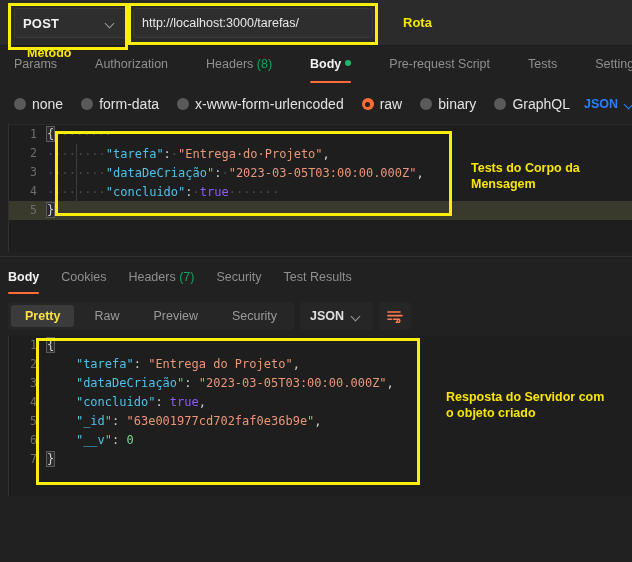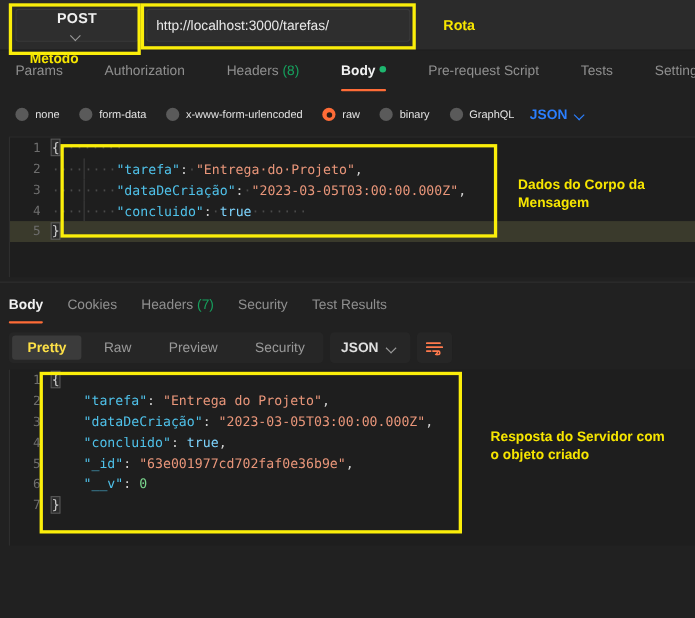--- a/index.html
+++ b/index.html
@@ -15,21 +15,21 @@
   .app { position: relative; width: 632px; height: 562px; background: #212121; }
 
   
   .urlbar {
     position: absolute; left: 0; top: 0; width: 632px; height: 46px;
     background: #2b2b2b; border-bottom: 1px solid #1c1c1c;
   }
   .method-select {
     position: absolute; left: 14px; top: 8px; width: 112px; height: 30px;
     background: #2e2e2e; border: 1px solid #3a3a3a; border-radius: 3px;
-    display: flex; align-items: center; padding: 0 8px; cursor: pointer; flex-direction: column;
+    display: flex; align-items: center; padding: 0 8px; cursor: pointer;
   }
   .method-select .mlabel {
     color: #f0f0f0; font-size: 13px; font-weight: bold; letter-spacing: .2px; flex: 1;
   }
   .chev {
     width: 9px; height: 9px; position: relative; flex: 0 0 auto; margin-right: 2px;
   }
   .chev::before {
     content: ""; position: absolute; left: 0; top: 1px;
     width: 6px; height: 6px;
@@ -91,21 +91,21 @@
   .radio-item .dot {
     width: 12px; height: 12px; border-radius: 50%;
     background: #5a5a5a; margin-right: 6px; flex: 0 0 auto;
     display: inline-block; position: relative;
   }
   .radio-item.sel .dot { background: #ff6c37; }
   .radio-item.sel .dot::after {
     content: ""; position: absolute; left: 3.5px; top: 3.5px;
     width: 5px; height: 5px; border-radius: 50%; background: #2a1b14;
   }
-  .radio-item .rl { color: #e3e3e3; font-size: 10px; white-space: nowrap; }
+  .radio-item .rl { color: #e3e3e3; font-size: 14px; white-space: nowrap; }
   .json-pick {
     display: flex; align-items: center; cursor: pointer; margin-left: -4px;
   }
   .json-pick .jl { color: #2b7fff; font-size: 12.5px; font-weight: bold; margin-right: 7px; }
   .json-pick .chev::before { border-color: #2b7fff; }
 
   
   .req-editor {
     position: absolute; left: 8px; top: 124px; width: 624px; height: 128px;
     background: #1e1e1e; border-left: 1px solid #303030; border-top: 1px solid #2a2a2a;
@@ -120,21 +120,21 @@
     width: 38px; flex: 0 0 38px; text-align: right; padding-right: 10px;
     color: #6e6e6e; font-size: 11.5px;
     font-family: "DejaVu Sans Mono", monospace;
   }
   .src { white-space: pre; flex: 1; }
   .ln.hl { background: #3a3a2c; }
 
   
   .k { color: #4fc1e9; }
   .s { color: #e9967a; }
-  .b { color: #7dd3fc; }
+  .b { color: #8b5cf6; }
   .n { color: #7bd88f; }
   .p { color: #cfcfcf; }
   .ws { color: #4a4a4a; }
   .brace-box {
     color: #cfcfcf; outline: 1px solid #5a5a5a; background: #2b2b2b;
   }
   .indent-guide {
     display: inline-block; width: 0; border-left: 1px solid #3c3c3c;
     height: 19px; vertical-align: -5px; margin: 0 0 0 0;
   }
@@ -338,16 +338,16 @@
     </div>
 
   <div class="bottom-fill"></div>
 
   <div class="ybox" id="ybox-method"></div>
   <div class="ybox" id="ybox-url"></div>
   <div class="ybox" id="ybox-reqjson"></div>
   <div class="ybox" id="ybox-resjson"></div>
 
   <div class="ann" id="ann-metodo">Método</div>
-  <div class="ann" id="ann-corpo">Dados do Corpo da Mensagem</div>
+  <div class="ann" id="ann-corpo">Tests do Corpo da Mensagem</div>
   <div class="ann" id="ann-resp">Resposta do Servidor com o objeto criado</div>
 
 </div>
 
 </body></html>

